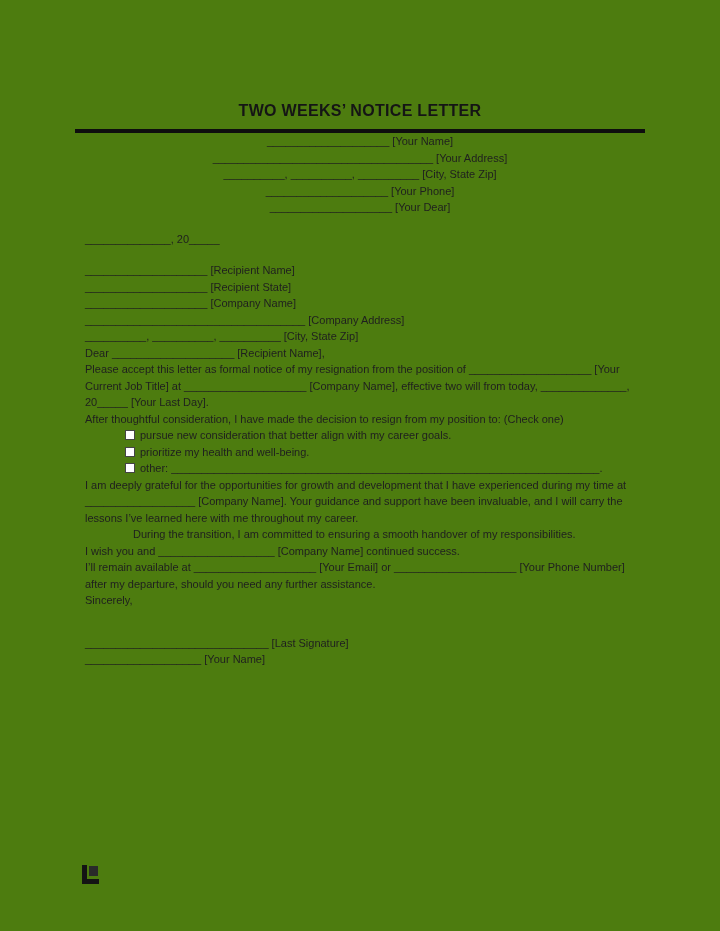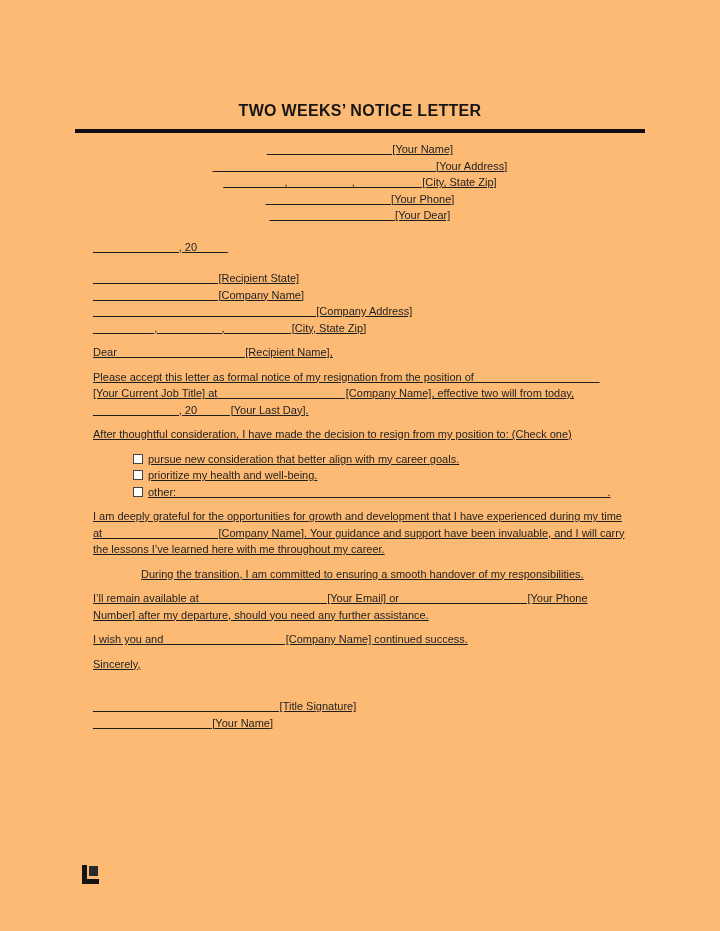--- a/index.html
+++ b/index.html
@@ -4,21 +4,21 @@
 <style>
   html, body {
     margin: 0;
     padding: 0;
     background: #ffffff;
   }
   .page {
     position: relative;
     width: 720px;
     height: 931px;
-    background: #fdba74;
+    background: #4d7c0f;
     font-family: "Liberation Sans", sans-serif;
     font-size: 11px;
     line-height: 16.5px;
     color: #1f1f1f;
     overflow: hidden;
     box-sizing: border-box;
     padding: 101px 85px 0 85px;
   }
   .doc-title {
     margin: 0;
@@ -32,22 +32,21 @@
   .title-rule {
     height: 4px;
     background: #0e0e0e;
     margin: 8px -10px 0 -10px; 
   }
   .sender-block {
     margin-top: 16px;
     text-align: center;
   }
   .block, p.para {
-    margin: 8px;
-    text-decoration: underline;
+    margin: 0;
   }
   .date-line   { margin-top: 15px; }
   .recipient-block { margin-top: 15px; }
   .salutation  { margin-top: 11px; }
   .p-resign    { margin-top: 9px; }
   .p-reason    { margin-top: 10px; }
   .p-grateful  { margin-top: 11px; }
   .p-transition{ margin-top: 16px; padding-left: 48px; }
   .p-available { margin-top: 14px; }
   .p-wishes    { margin-top: 17px; }
@@ -85,20 +84,21 @@
     <div>____________________ [Your Name]</div>
     <div>____________________________________ [Your Address]</div>
     <div>__________, __________, __________ [City, State Zip]</div>
     <div>____________________ [Your Phone]</div>
     <div>____________________ [Your Dear]</div>
   </div>
 
   <div class="date-line block">______________, 20_____</div>
 
   <div class="recipient-block block">
+    <div>____________________ [Recipient Name]</div>
     <div>____________________ [Recipient State]</div>
     <div>____________________ [Company Name]</div>
     <div>____________________________________ [Company Address]</div>
     <div>__________, __________, __________ [City, State Zip]</div>
   </div>
 
   <p class="para salutation">Dear ____________________ [Recipient Name],</p>
 
   <p class="para p-resign">Please accept this letter as formal notice of my resignation from the position of ____________________ [Your Current Job Title] at ____________________ [Company Name], effective two will from today, ______________, 20_____ [Your Last Day].</p>
 
@@ -113,28 +113,28 @@
     </div>
     <div class="checkbox-row">
       <span class="checkbox-square"></span><span>other: ______________________________________________________________________.</span>
     </div>
   </div>
 
   <p class="para p-grateful">I am deeply grateful for the opportunities for growth and development that I have experienced during my time at __________________ [Company Name]. Your guidance and support have been invaluable, and I will carry the lessons I’ve learned here with me throughout my career.</p>
 
   <p class="para p-transition">During the transition, I am committed to ensuring a smooth handover of my responsibilities.</p>
 
+  <p class="para p-wishes">I wish you and ___________________ [Company Name] continued success.</p>
+
   <p class="para p-available">I’ll remain available at ____________________ [Your Email] or ____________________ [Your Phone Number] after my departure, should you need any further assistance.</p>
-
-  <p class="para p-wishes">I wish you and ___________________ [Company Name] continued success.</p>
 
   <p class="para p-closing">Sincerely,</p>
 
   <div class="signature-block block">
-    <div>______________________________ [Title Signature]</div>
+    <div>______________________________ [Last Signature]</div>
     <div>___________________ [Your Name]</div>
   </div>
 
   <svg class="brand-logo" viewBox="0 0 17 19" xmlns="http://www.w3.org/2000/svg">
     <rect x="0" y="0" width="5" height="19" fill="#141414"></rect>
     <rect x="0" y="14" width="17" height="5" fill="#141414"></rect>
     <rect x="7" y="1" width="9" height="10" fill="#2a2a2a"></rect>
   </svg>
 
 </div>

